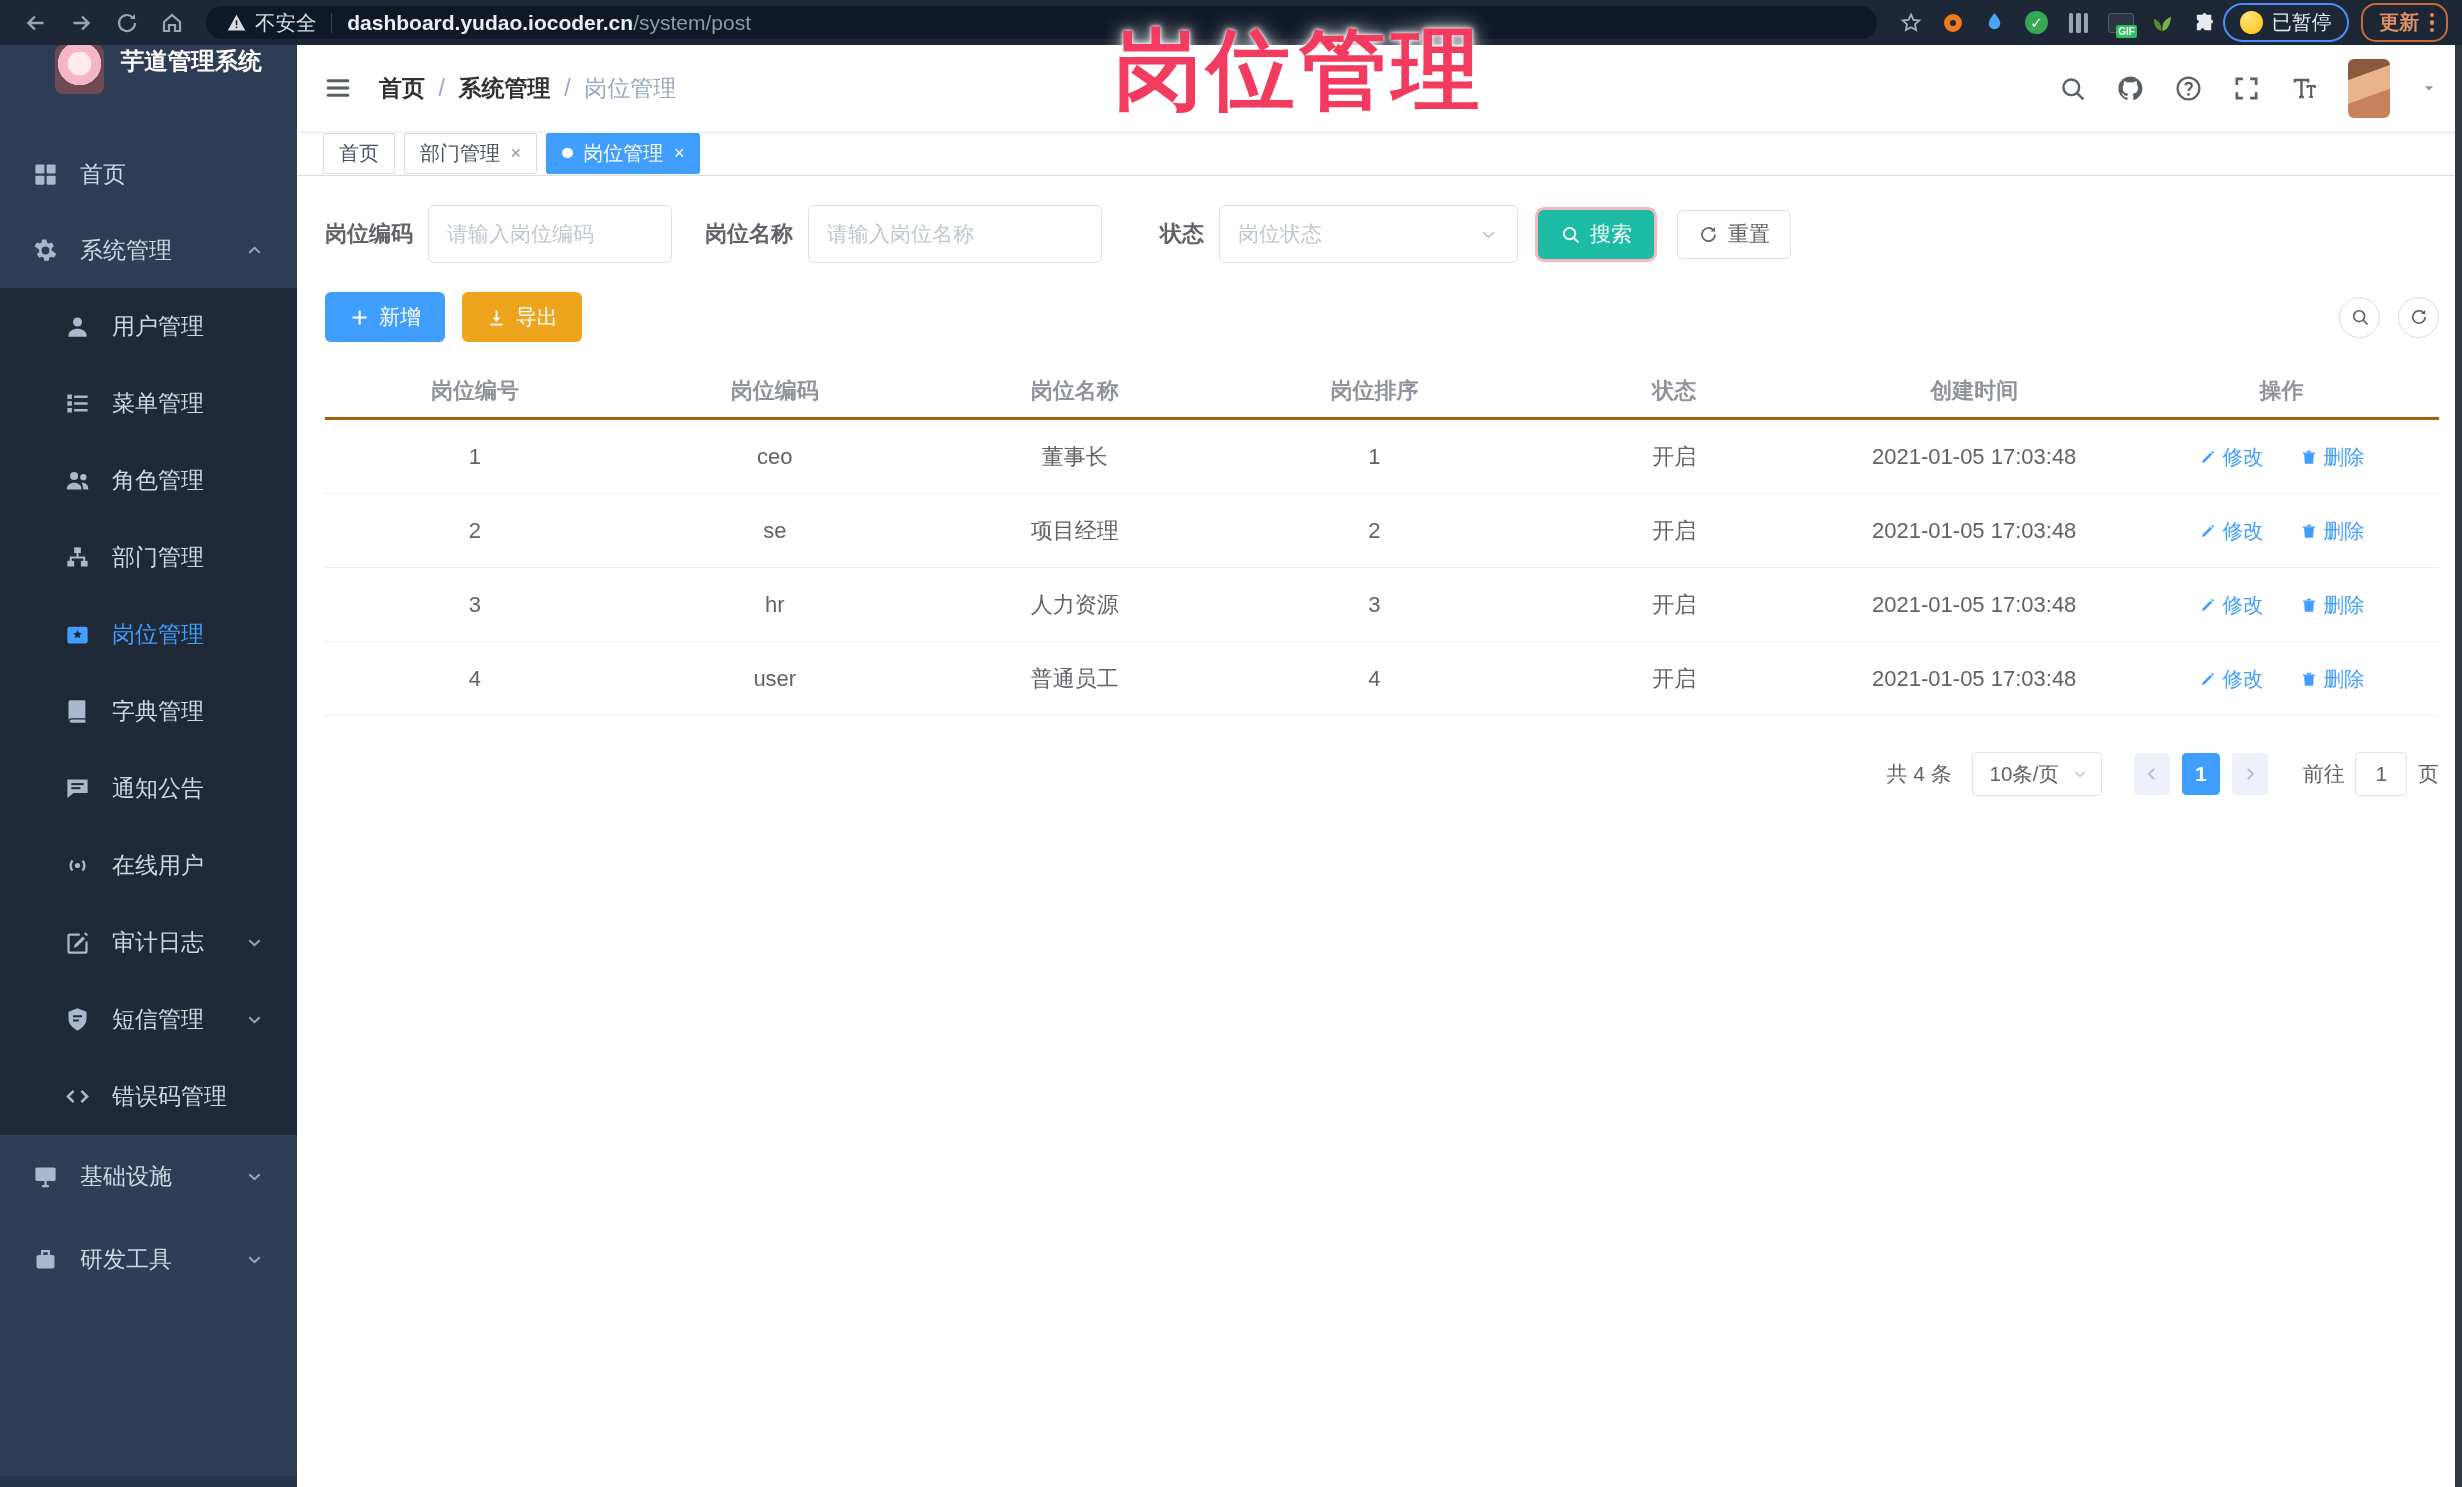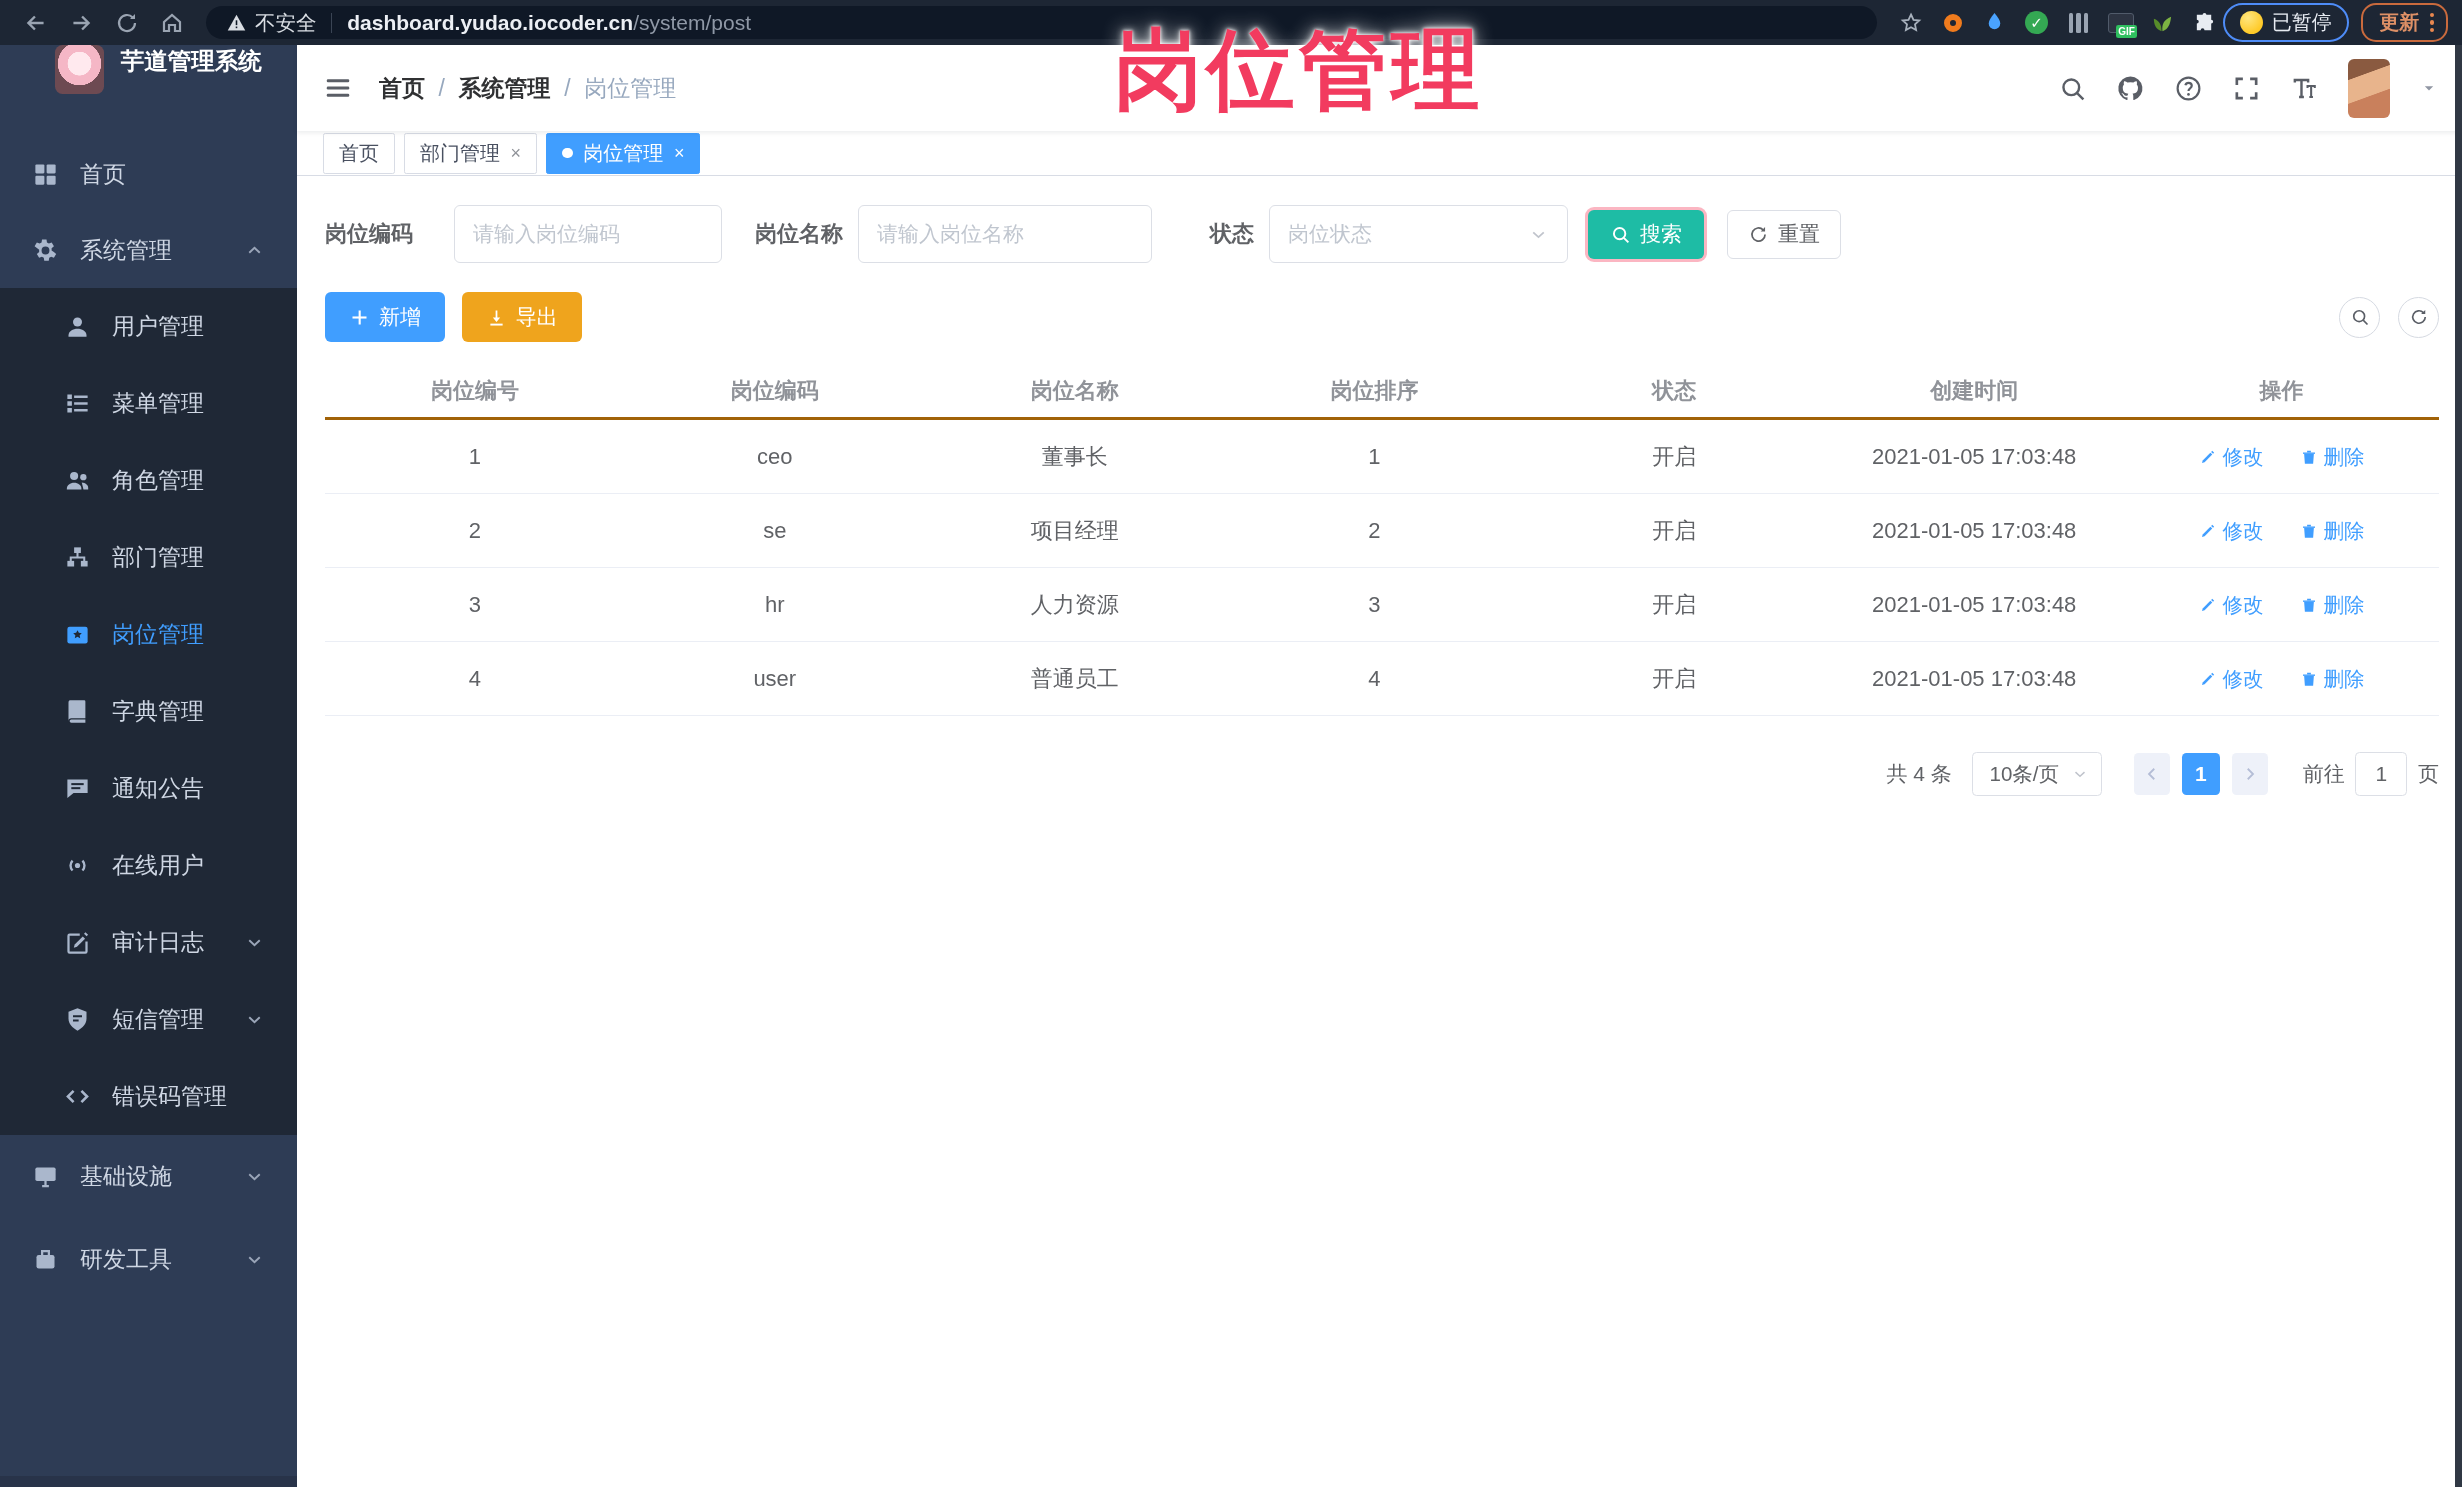--- a/index.html
+++ b/index.html
@@ -504,21 +504,21 @@
         <span class="dot"></span>
         <span>岗位管理</span>
         <span class="x">×</span>
       </div>
     </div>
 
   <div class="content">
 
     <div class="filter-row">
       <span class="f-label">岗位编码</span>
-      <input class="f-input" style="width: 268px; margin-left: 26px;" placeholder="请输入岗位编码">
+      <input class="f-input" style="width: 244px;" placeholder="请输入岗位编码">
       <span class="f-label" style="margin-left:33px">岗位名称</span>
       <input class="f-input" style="width: 294px;" placeholder="请输入岗位名称">
       <span class="f-label" style="margin-left:58px">状态</span>
       <div class="f-select" style="width:299px">
         <span>岗位状态</span>
         <span class="chev">
             <svg viewBox="0 0 24 24" fill="none" stroke="currentColor" stroke-width="2">
               <path d="M6 9.5l6 5.5 6-5.5"></path>
             </svg>
           </span>

